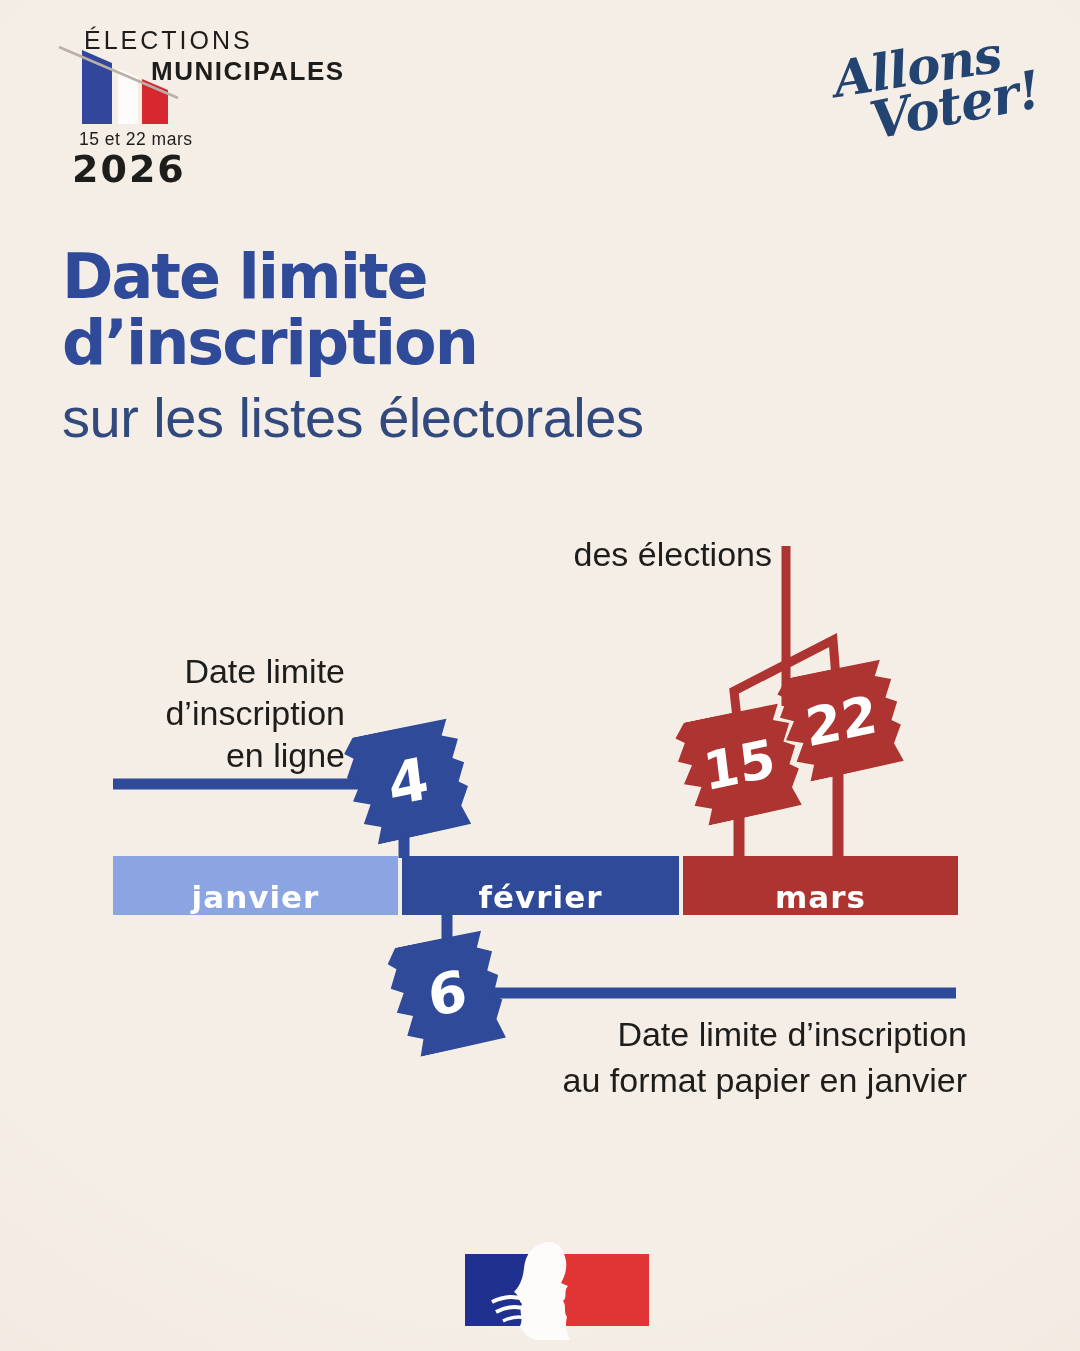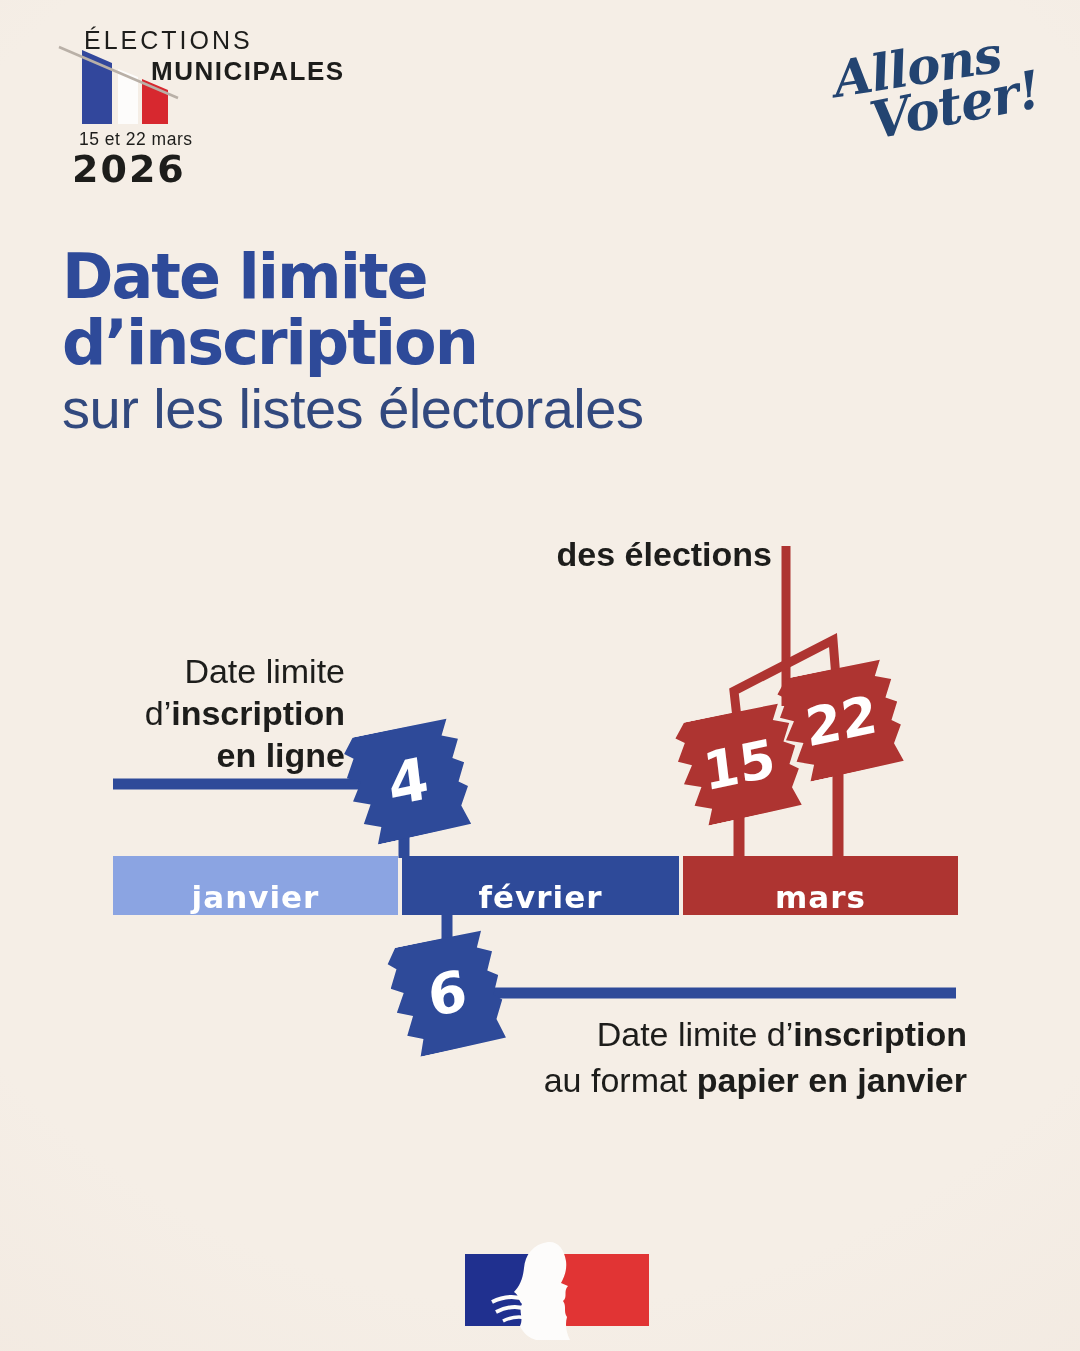--- a/index.html
+++ b/index.html
@@ -36,21 +36,21 @@
   .slogan .l2{font-size:52px;margin:-8px 0 0 30px;transform:rotate(-2deg);letter-spacing:-1px;}
 
   
   .title{left:62px;top:244px;line-height:1.0;}
   .title .big{
     font-family:"DejaVu Sans",sans-serif;font-weight:bold;
     font-size:62px;color:var(--blue);letter-spacing:-2px;line-height:1.07;
   }
   .title .light{
     font-size:56px;font-weight:400;color:var(--navy);
-    letter-spacing:-.5px;margin-top:4px;
+    letter-spacing:-.5px;margin-top:13px;
   }
 
   
   .connectors{left:0;top:0;z-index:1;}
   .st-red{stroke:var(--red);fill:none;}
   .st-blue{stroke:var(--blue);fill:none;}
 
   
   .month{
     top:856px;height:59px;z-index:2;display:flex;align-items:flex-end;justify-content:center;
@@ -78,21 +78,21 @@
   .tag-4 {left:349px;top:727px;width:118px;height:110px;}
   .tag-4  .tag-num{font-size:58px;}
   .tag-6 {left:393px;top:938px;width:108px;height:112px;}
   .tag-6  .tag-num{font-size:56px;}
   .tag-15{left:680px;top:712px;width:118px;height:106px;}
   .tag-22{left:782px;top:668px;width:118px;height:106px;}
   .tag-15 .tag-num,.tag-22 .tag-num{font-size:52px;}
 
   
   .lbl{z-index:4;color:var(--ink);}
-  .lbl b{font-weight:bold;}
+  .lbl b{font-weight:normal;}
   .lbl-election{left:480px;top:534px;width:292px;text-align:right;font-size:34px;line-height:41px;}
   .lbl-online{left:95px;top:650px;width:250px;text-align:right;font-size:34px;line-height:42px;}
   .lbl-paper{left:527px;top:1011px;width:440px;text-align:right;font-size:34px;line-height:46px;}
 
   
   .marianne{left:462px;top:1240px;z-index:2;}
 </style>
 </head>
 <body>
 

